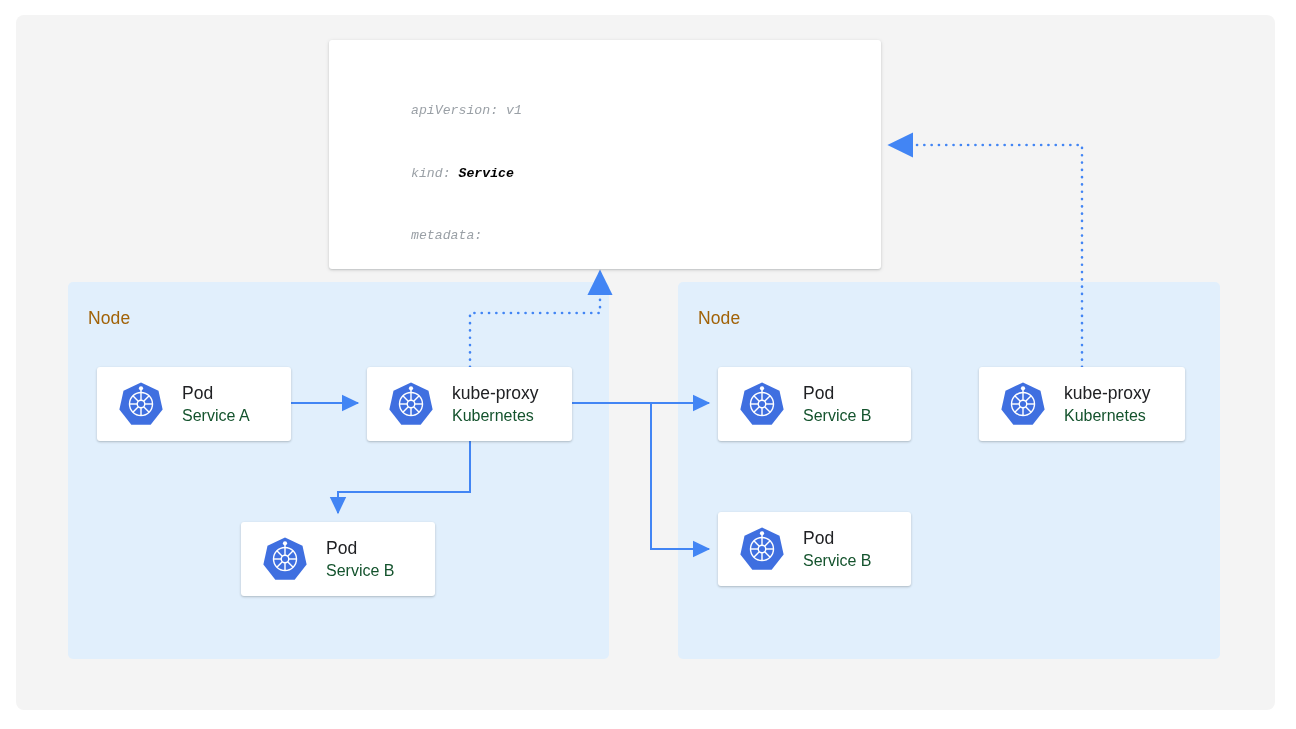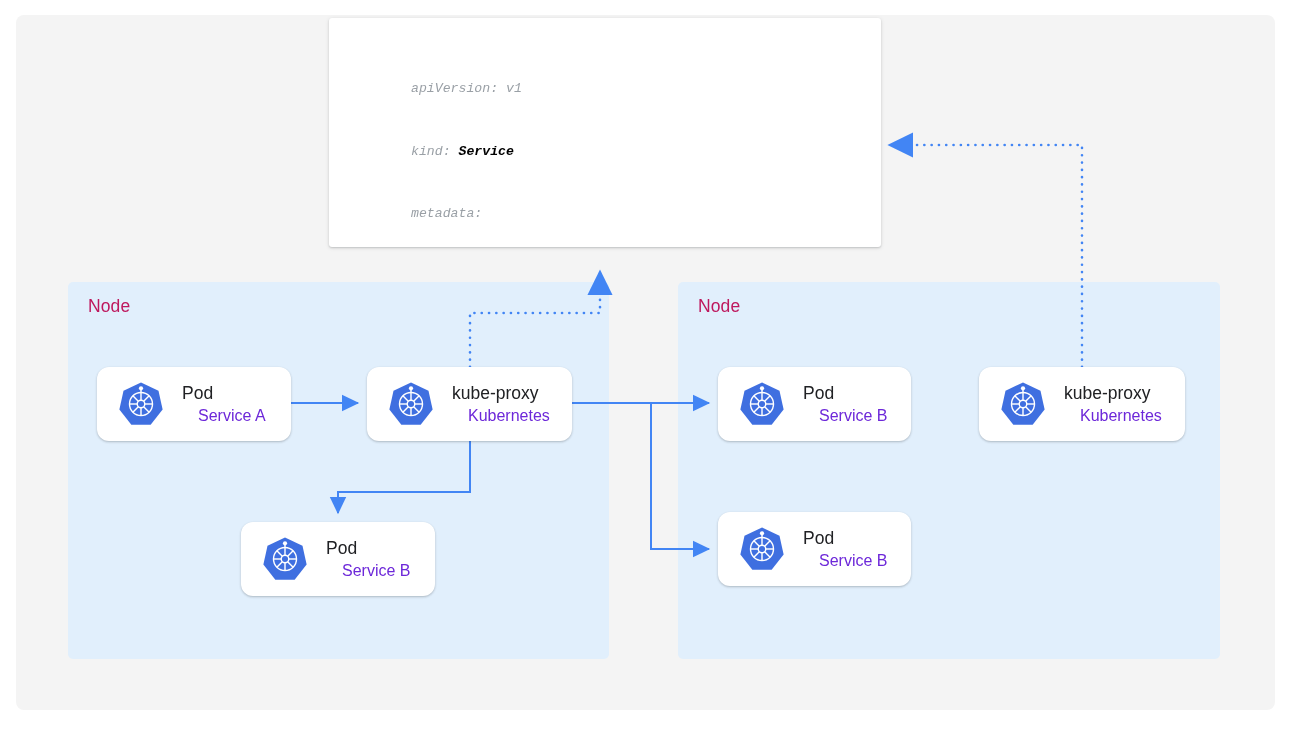--- a/index.html
+++ b/index.html
@@ -32,30 +32,30 @@
   .node-panel {
     position: absolute;
     background: #e1effc;
     border-radius: 5px;
   }
   #node-left  { left: 68px;  top: 282px; width: 541px; height: 377px; }
   #node-right { left: 678px; top: 282px; width: 542px; height: 377px; }
   .node-label {
     position: absolute;
     left: 20px;
-    top: 14px;
+    top: 26px;
     font-size: 17.5px;
-    color: #be185d;
+    color: #a16207;
     letter-spacing: .1px;
   }
   
   .yaml-card {
     position: absolute;
     left: 329px;
-    top: 18px;
+    top: 40px;
     width: 552px;
     height: 229px;
     background: #ffffff;
     border-radius: 3px;
     box-shadow: 0 1px 2px rgba(60,64,67,.22), 0 1px 4px rgba(60,64,67,.10);
     overflow: hidden;
   }
   .yaml-inner {
     position: absolute;
     left: 82px;
@@ -66,21 +66,21 @@
     font-style: italic;
     color: #9aa0a6;
     white-space: pre;
   }
   .yaml-line { white-space: pre; }
   .yaml-line .strong { color: #000000; font-weight: bold; }
   
   .card {
     position: absolute;
     background: #ffffff;
-    border-radius: 12px;
+    border-radius: 3px;
     box-shadow: 0 1px 2px rgba(60,64,67,.22), 0 1px 3px rgba(60,64,67,.10);
     display: flex;
     align-items: center;
     box-sizing: border-box;
   }
   .card .logo {
     flex: 0 0 auto;
     margin-left: 21px;
     width: 46px;
     height: 46px;
@@ -93,24 +93,23 @@
     justify-content: center;
   }
   .card .t1 {
     font-size: 17.5px;
     color: #202124;
     line-height: 23px;
     white-space: nowrap;
   }
   .card .t2 {
     font-size: 16px;
-    color: #6d28d9;
+    color: #14532d;
     line-height: 22px;
     white-space: nowrap;
-    margin-left: 16px;
   }
   #pod-a        { left: 97px;  top: 367px; width: 194px; height: 74px; }
   #kube-proxy-l { left: 367px; top: 367px; width: 205px; height: 74px; }
   #pod-b-left   { left: 241px; top: 522px; width: 194px; height: 74px; }
   #pod-b-top    { left: 718px; top: 367px; width: 193px; height: 74px; }
   #pod-b-bottom { left: 718px; top: 512px; width: 193px; height: 74px; }
   #kube-proxy-r { left: 979px; top: 367px; width: 206px; height: 74px; }
   
   #wires {
     position: absolute;

